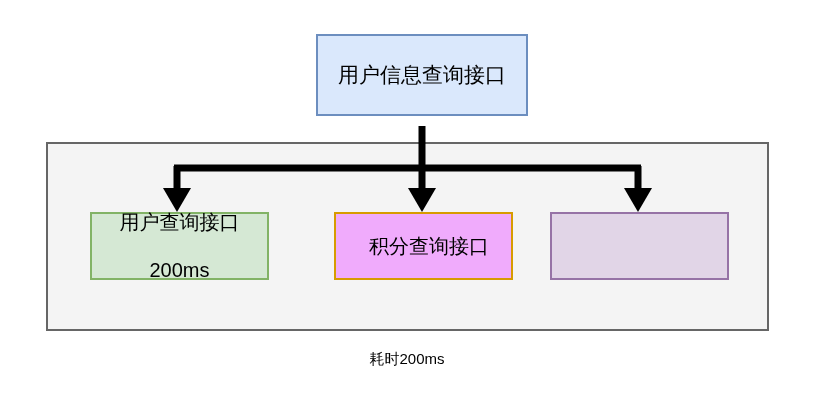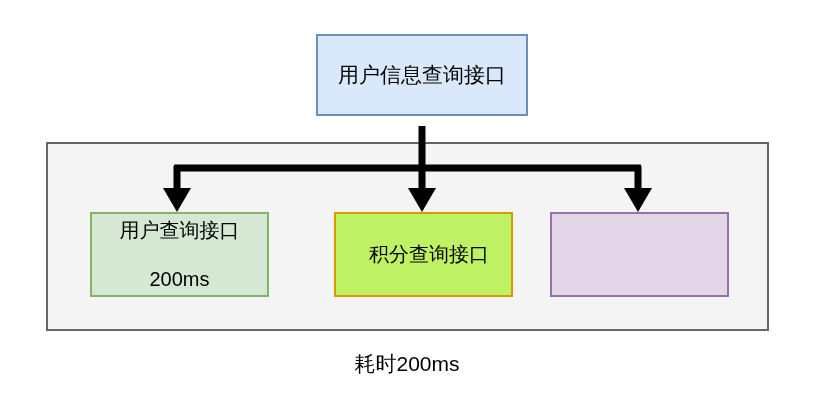--- a/index.html
+++ b/index.html
@@ -53,31 +53,31 @@
     width: 723px;
     height: 189px;
     box-sizing: border-box;
     background: #f4f4f4;
     border: 2px solid #666666;
   }
   
   .child-node {
     top: 212px;
     width: 179px;
-    height: 85px;
+    height: 68px;
     font-size: 20px;
   }
   #node-child-0 {
     left: 90px;
     background: #d5e8d4;
     border-color: #82b366;
   }
   #node-child-1 {
     left: 334px;
-    background: #bef264;
+    background: #f0abfc;
     border-color: #d79b00;
     padding-left: 11px;
   }
   #node-child-2 {
     left: 550px;
     background: #e1d5e7;
     border-color: #9673a6;
   }
   .node-title { display: block; }
   .node-metric { display: block; margin-top: 24px; }
@@ -89,21 +89,21 @@
     height: 408px;
     pointer-events: none;
   }
   
   #caption {
     position: absolute;
     left: 0;
     top: 350px;
     width: 814px;
     text-align: center;
-    font-size: 21px;
+    font-size: 15px;
     color: #000000;
   }
 </style>
 </head>
 <body>
 
 <div id="diagram-canvas">
 
   <div class="node" id="node-root">
     <span class="node-title">用户信息查询接口</span>

